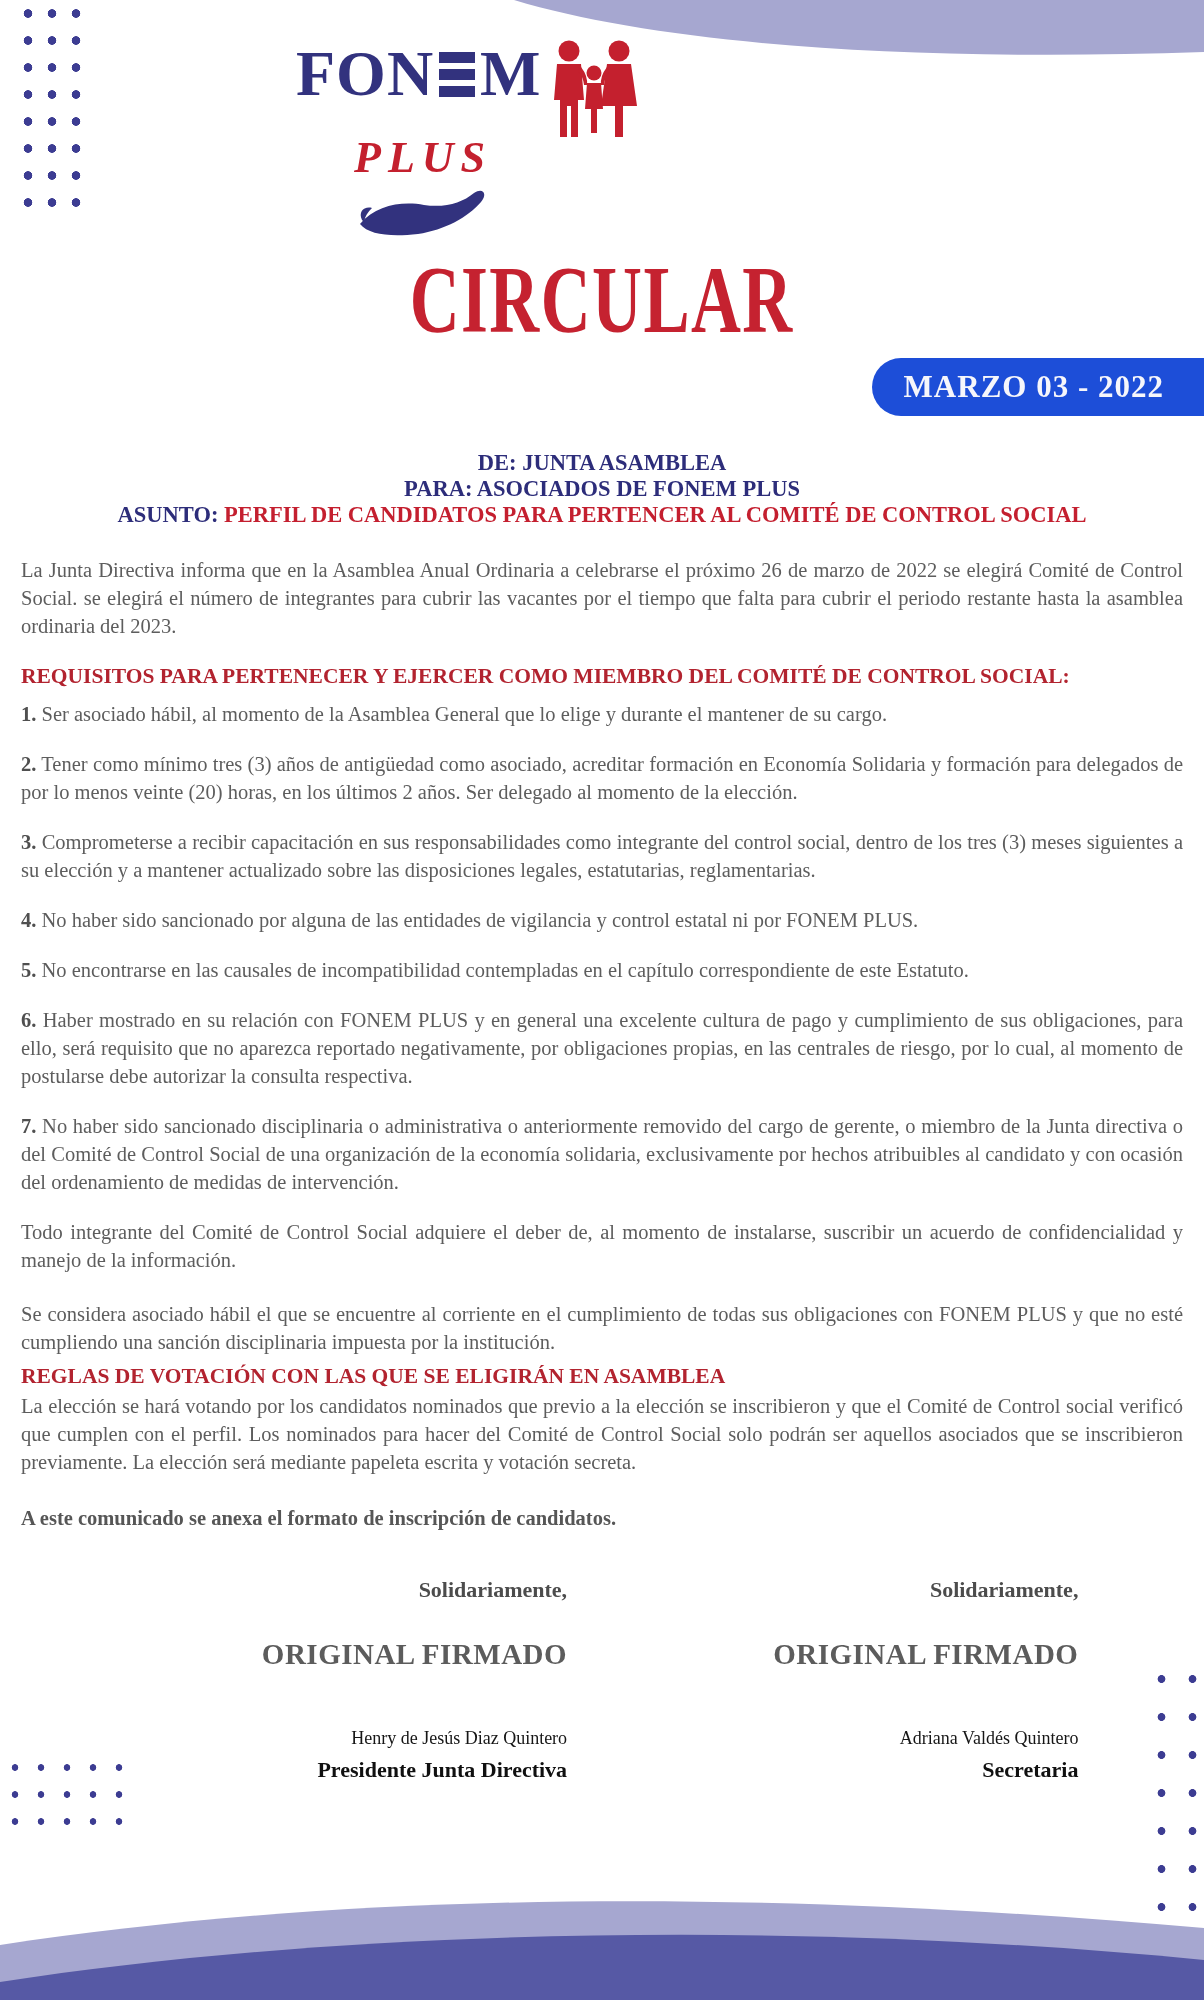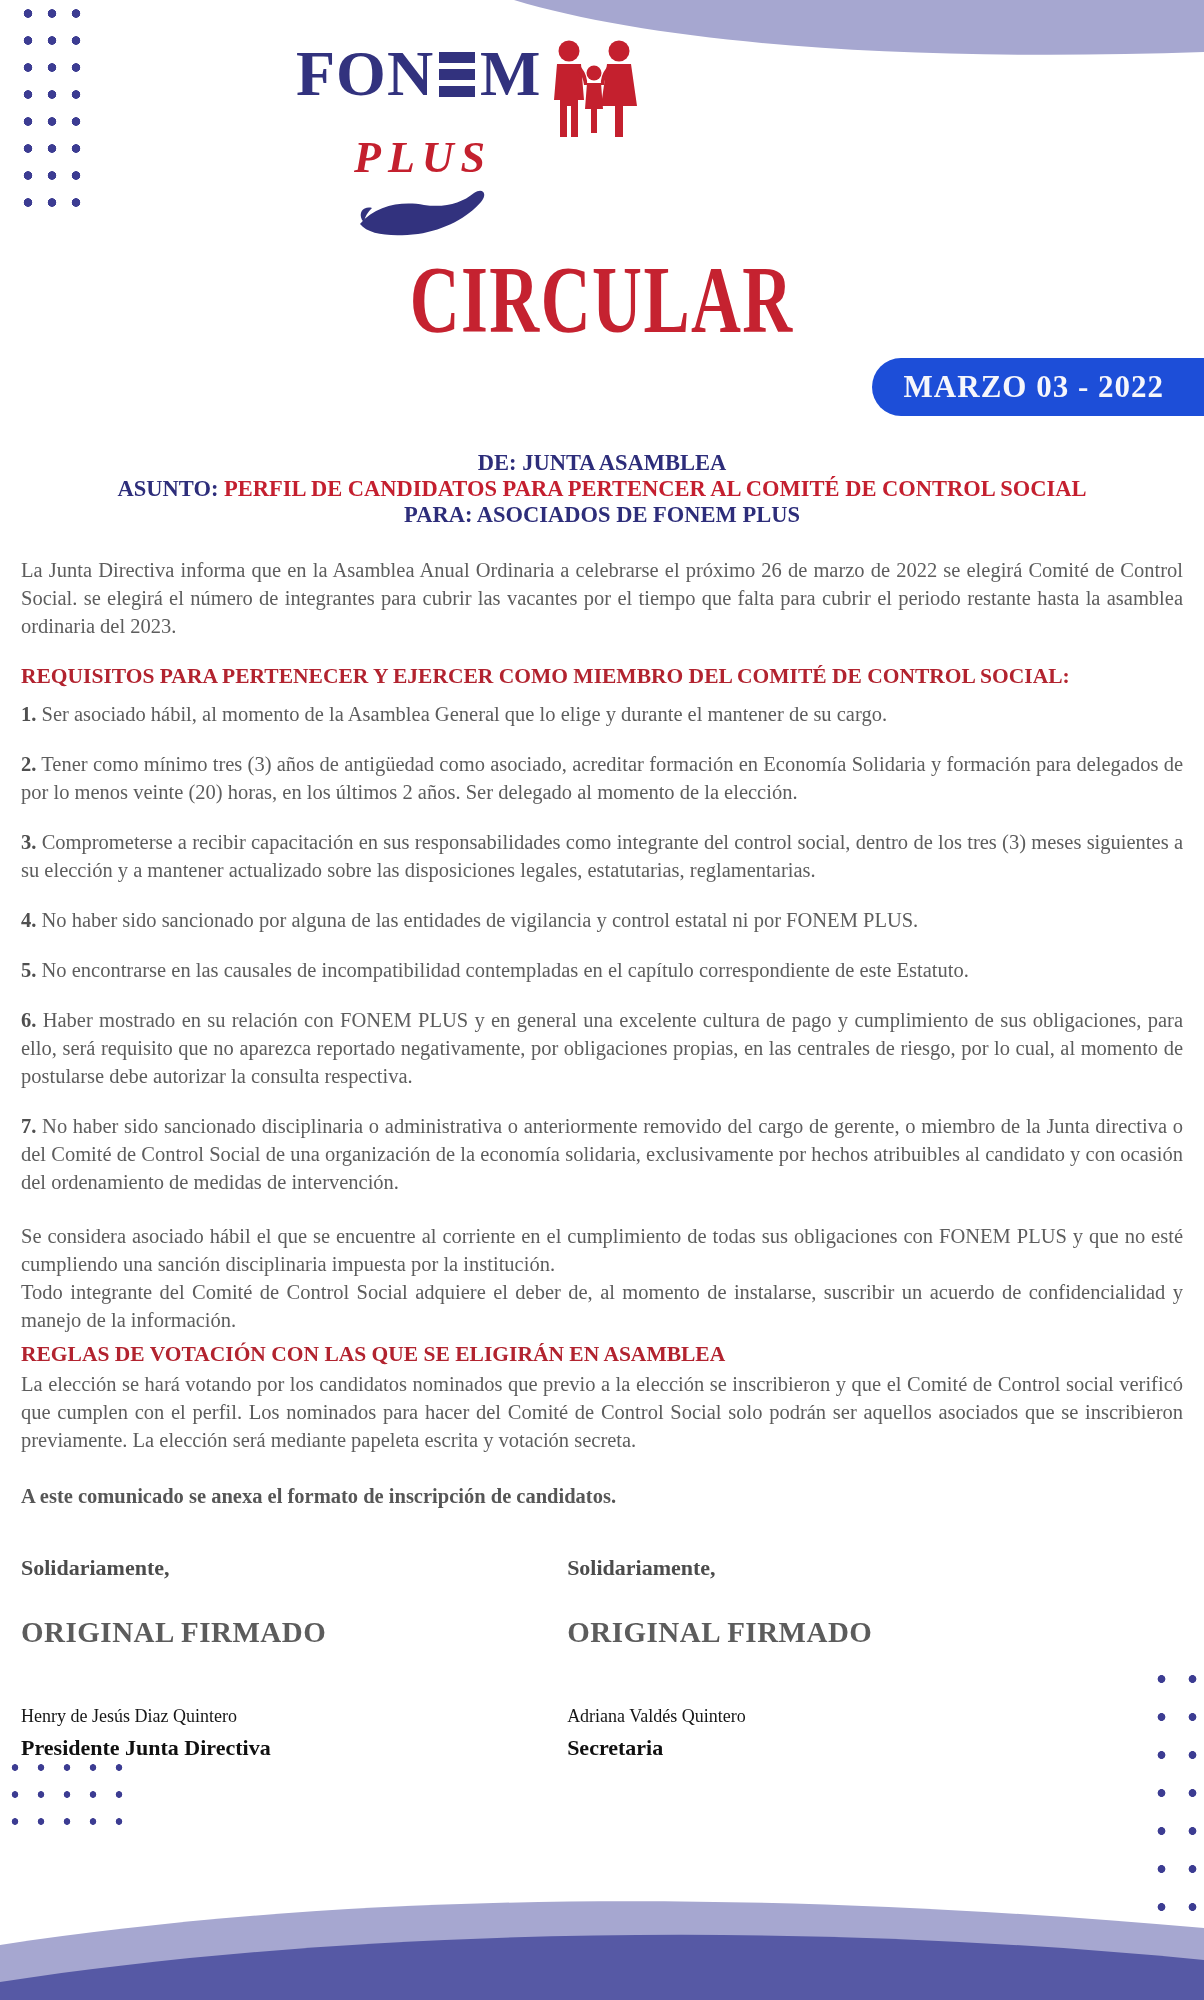--- a/index.html
+++ b/index.html
@@ -50,21 +50,21 @@
   .content{position:absolute;top:556px;left:21px;right:21px;
     color:#5d5d5d;font-size:20.5px;line-height:28px;text-align:justify;}
   .content p{margin:0 0 22px;}
   .content p b{font-weight:700;color:#4f4f4f;}
   .red-h{color:#b2232f;font-weight:700;font-size:21.5px;margin:0 0 10px !important;text-align:left;}
   .red-h.tight{margin:6px 0 2px !important;}
   .joined{margin:0 !important;}
   .gap-top{margin-top:26px !important;}
   .anexo{font-weight:700;color:#565656;margin:28px 0 0 !important;text-align:left;}
   
-  .sig-row{display:flex;margin-top:44px;text-align:left;}
+  .sig-row{display:flex;margin-top:44px;text-align:right;}
   .sig-col{display:flex;flex-direction:column;}
   .sig-col.left{width:47%;}
   .sig-col.right{width:44%;}
   .sig-salutation{font-weight:700;color:#4c4c4c;font-size:22px;}
   .sig-original{font-weight:700;color:#5c5c5c;font-size:29px;margin-top:36px;letter-spacing:0.5px;}
   .sig-name{color:#161616;font-size:18px;margin-top:56px;}
   .sig-role{color:#101010;font-size:22px;font-weight:700;margin-top:4px;}
 </style>
 </head>
 <body>
@@ -116,39 +116,39 @@
   <h1 class="title">
     <span>CIRCULAR</span>
   </h1>
 
   <div class="badge">
     <span>MARZO 03 - 2022</span>
   </div>
 
   <div class="memo-header">
     <p>DE: JUNTA ASAMBLEA</p>
+    <p>PARA: ASOCIADOS DE FONEM PLUS</p>
     <p><span>ASUNTO:</span> <span class="red">PERFIL DE CANDIDATOS PARA PERTENCER AL COMITÉ DE CONTROL SOCIAL</span></p>
-    <p>PARA: ASOCIADOS DE FONEM PLUS</p>
   </div>
 
   <main class="content">
     <p>La Junta Directiva informa que en la Asamblea Anual Ordinaria a celebrarse el próximo 26 de marzo de 2022 se elegirá Comité de Control Social. se elegirá el número de integrantes para cubrir las vacantes por el tiempo que falta para cubrir el periodo restante hasta la asamblea ordinaria del 2023.</p>
 
     <h2 class="red-h">REQUISITOS PARA PERTENECER Y EJERCER COMO MIEMBRO DEL COMITÉ DE CONTROL SOCIAL:</h2>
 
     <p><b>1.</b> <span>Ser asociado hábil, al momento de la Asamblea General que lo elige y durante el mantener de su cargo.</span></p>
     <p><b>2.</b> <span>Tener como mínimo tres (3) años de antigüedad como asociado, acreditar formación en Economía Solidaria y formación para delegados de por lo menos veinte (20) horas, en los últimos 2 años. Ser delegado al momento de la elección.</span></p>
     <p><b>3.</b> <span>Comprometerse a recibir capacitación en sus responsabilidades como integrante del control social, dentro de los tres (3) meses siguientes a su elección y a mantener actualizado sobre las disposiciones legales, estatutarias, reglamentarias.</span></p>
     <p><b>4.</b> <span>No haber sido sancionado por alguna de las entidades de vigilancia y control estatal ni por FONEM PLUS.</span></p>
     <p><b>5.</b> <span>No encontrarse en las causales de incompatibilidad contempladas en el capítulo correspondiente de este Estatuto.</span></p>
     <p><b>6.</b> <span>Haber mostrado en su relación con FONEM PLUS y en general una excelente cultura de pago y cumplimiento de sus obligaciones, para ello, será requisito que no aparezca reportado negativamente, por obligaciones propias, en las centrales de riesgo, por lo cual, al momento de postularse debe autorizar la consulta respectiva.</span></p>
     <p><b>7.</b> <span>No haber sido sancionado disciplinaria o administrativa o anteriormente removido del cargo de gerente, o miembro de la Junta directiva o del Comité de Control Social de una organización de la economía solidaria, exclusivamente por hechos atribuibles al candidato y con ocasión del ordenamiento de medidas de intervención.</span></p>
 
+    <p class="joined">Todo integrante del Comité de Control Social adquiere el deber de, al momento de instalarse, suscribir un acuerdo de confidencialidad y manejo de la información.</p>
     <p class="joined gap-top">Se considera asociado hábil el que se encuentre al corriente en el cumplimiento de todas sus obligaciones con FONEM PLUS y que no esté cumpliendo una sanción disciplinaria impuesta por la institución.</p>
-    <p class="joined">Todo integrante del Comité de Control Social adquiere el deber de, al momento de instalarse, suscribir un acuerdo de confidencialidad y manejo de la información.</p>
 
     <h2 class="red-h tight gap-top">REGLAS DE VOTACIÓN CON LAS QUE SE ELIGIRÁN EN ASAMBLEA</h2>
     <p>La elección se hará votando por los candidatos nominados que previo a la elección se inscribieron y que el Comité de Control social verificó que cumplen con el perfil. Los nominados para hacer del Comité de Control Social solo podrán ser aquellos asociados que se inscribieron previamente. La elección será mediante papeleta escrita y votación secreta.</p>
 
     <p class="anexo">A este comunicado se anexa el formato de inscripción de candidatos.</p>
 
     <div class="sig-row">
       <div class="sig-col left">
         <span class="sig-salutation">Solidariamente,</span>
         <span class="sig-original">ORIGINAL FIRMADO</span>

